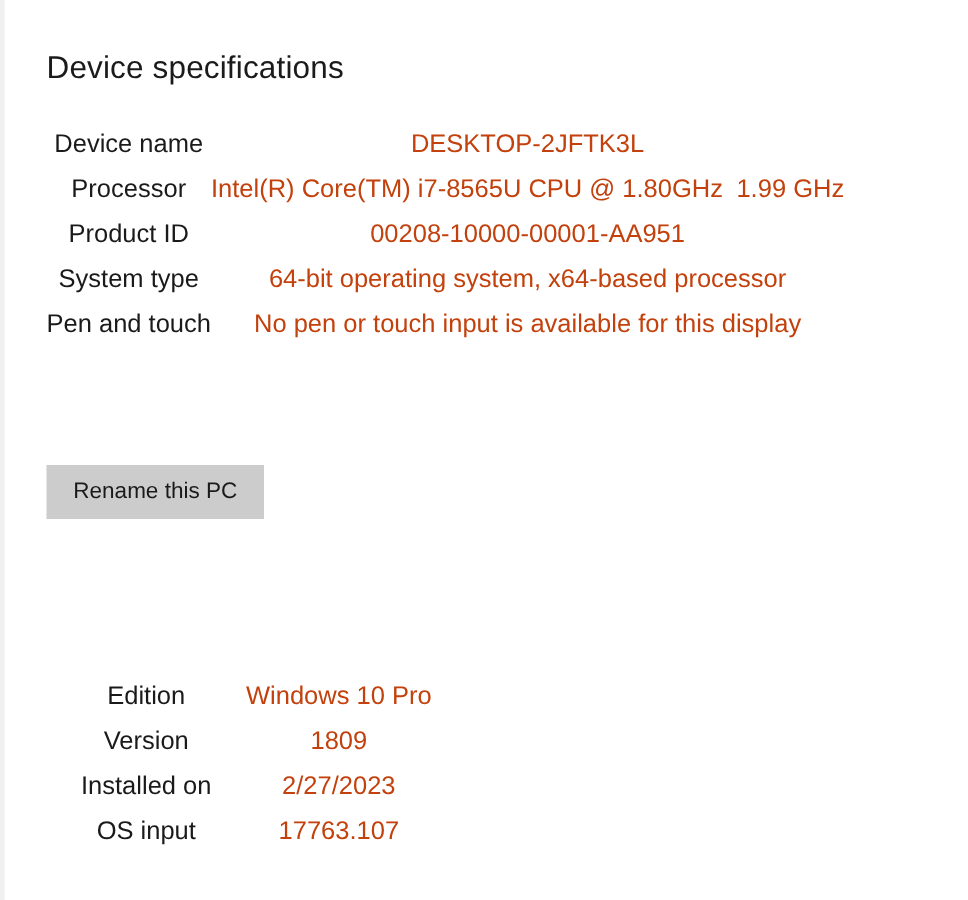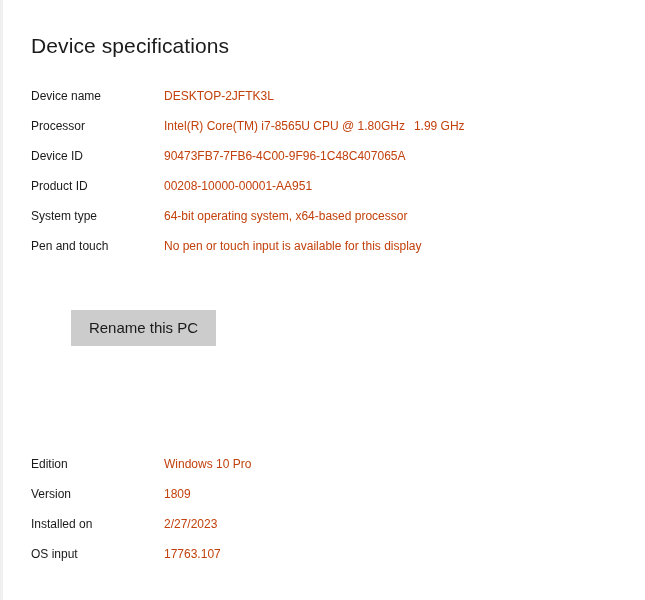--- a/index.html
+++ b/index.html
@@ -54,25 +54,25 @@
 
   .spec-table {
     margin-top: 22px;
     border-collapse: collapse;
   }
   .spec-table tr { height: 30px; }
 
   .spec-label,
   .spec-value {
     padding: 0;
-    font-size: 12px;
+    font-size: 17px;
     line-height: 30px;
     vertical-align: top;
     white-space: nowrap;
-    text-align: left;
+    text-align: center;
   }
 
   .spec-label {
     color: #1a1a1a;
     font-weight: 400;
     width: 133px;
     padding-right: 0;
   }
 
   .spec-value {
@@ -92,21 +92,20 @@
     background: #cccccc;
     border: none;
     border-radius: 0;
     padding: 0;
     font-family: "Liberation Sans", sans-serif;
     font-size: 15px;
     color: #1a1a1a;
     text-align: center;
     line-height: 36px;
     cursor: pointer;
-    margin-left: 40px;
   }
 </style>
 </head>
 <body>
 
 <div class="left-edge"></div>
 
 <div class="page">
 
   <div class="section section-device">
@@ -114,24 +113,20 @@
 
     <table class="spec-table">
       <tbody>
         <tr>
           <td class="spec-label">Device name</td>
           <td class="spec-value">DESKTOP-2JFTK3L</td>
         </tr>
         <tr>
           <td class="spec-label">Processor</td>
           <td class="spec-value"><span>Intel(R) Core(TM) i7-8565U CPU @ 1.80GHz</span><span class="gap"></span><span>1.99 GHz</span></td>
-        </tr>
-        <tr>
-          <td class="spec-label">Device ID</td>
-          <td class="spec-value">90473FB7-7FB6-4C00-9F96-1C48C407065A</td>
         </tr>
         <tr>
           <td class="spec-label">Product ID</td>
           <td class="spec-value">00208-10000-00001-AA951</td>
         </tr>
         <tr>
           <td class="spec-label">System type</td>
           <td class="spec-value">64-bit operating system, x64-based processor</td>
         </tr>
         <tr>

